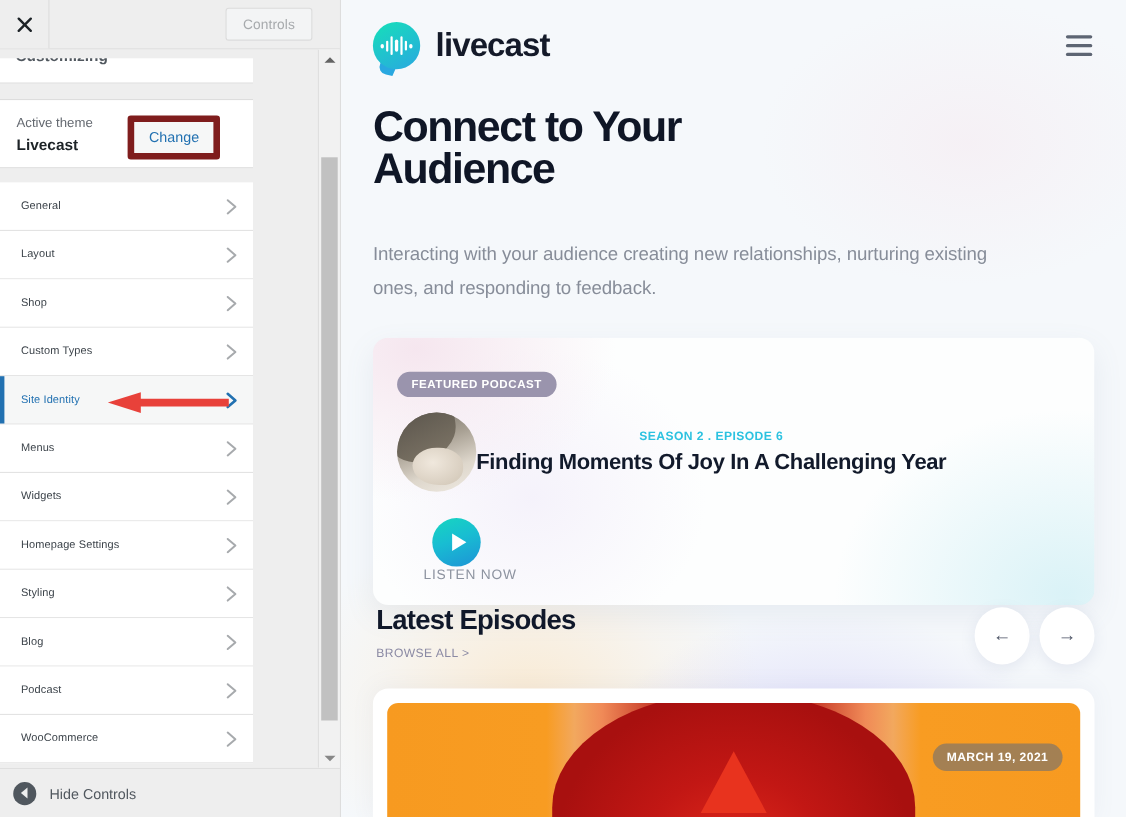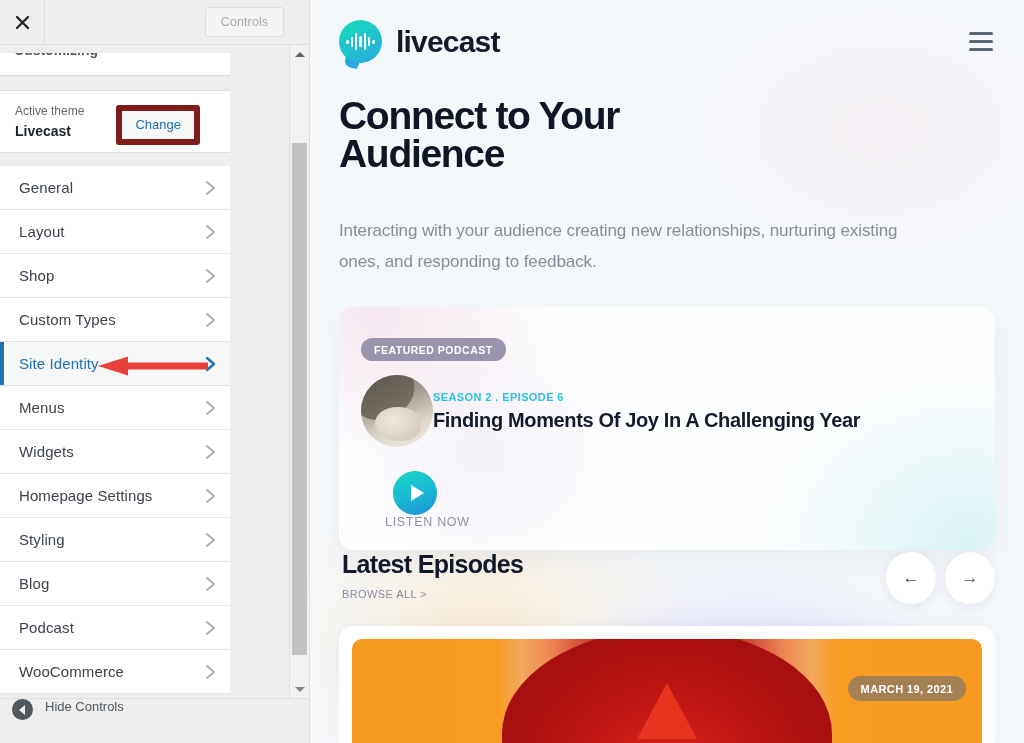--- a/index.html
+++ b/index.html
@@ -149,21 +149,21 @@
     position: relative;
     height: 44px;
     border-bottom: 1px solid #e3e3e3;
     display: flex;
     align-items: center;
     padding: 0 14px 0 19px;
     cursor: pointer;
     background: #ffffff;
   }
   .cz-item .lbl {
-    font-size: 15px;
+    font-size: 10px;
     color: #3c434a;
     flex: 1 1 auto;
     letter-spacing: 0.1px;
   }
   .cz-item .chev {
     color: #a7aaad;
     flex: 0 0 auto;
     display: flex;
     align-items: center;
   }
@@ -220,20 +220,21 @@
     cursor: grab;
   }
 
   
   .cz-bottom {
     flex: 0 0 45px;
     height: 45px;
     background: #eeeeee;
     border-top: 1px solid #dddddd;
     display: flex;
+    align-items: center;
     padding-left: 12px;
     cursor: pointer;
   }
   .cz-bottom .hc-icon {
     width: 21px; height: 21px;
     border-radius: 50%;
     background: #50575e;
     display: flex;
     align-items: center;
     justify-content: center;
@@ -376,20 +377,21 @@
     margin-top: 30px;
     height: 243px;
     border-radius: 14px;
     background:
       radial-gradient(ellipse 260px 200px at 6% 4%, rgba(244,226,236,0.85) 0%, rgba(255,255,255,0) 70%),
       radial-gradient(ellipse 300px 240px at 96% 96%, rgba(214,241,246,0.9) 0%, rgba(255,255,255,0) 70%),
       radial-gradient(ellipse 220px 190px at 22% 60%, rgba(243,239,250,0.8) 0%, rgba(255,255,255,0) 72%),
       #fdfefe;
     box-shadow: 0 10px 26px rgba(110,125,160,0.10);
     overflow: hidden;
+    text-align: center;
   }
   .feat-badge {
     position: absolute;
     left: 22px; top: 31px;
     height: 23px;
     padding: 0 13px;
     border-radius: 12px;
     background: #9a94ad;
     color: #ffffff;
     font-size: 10.5px;

